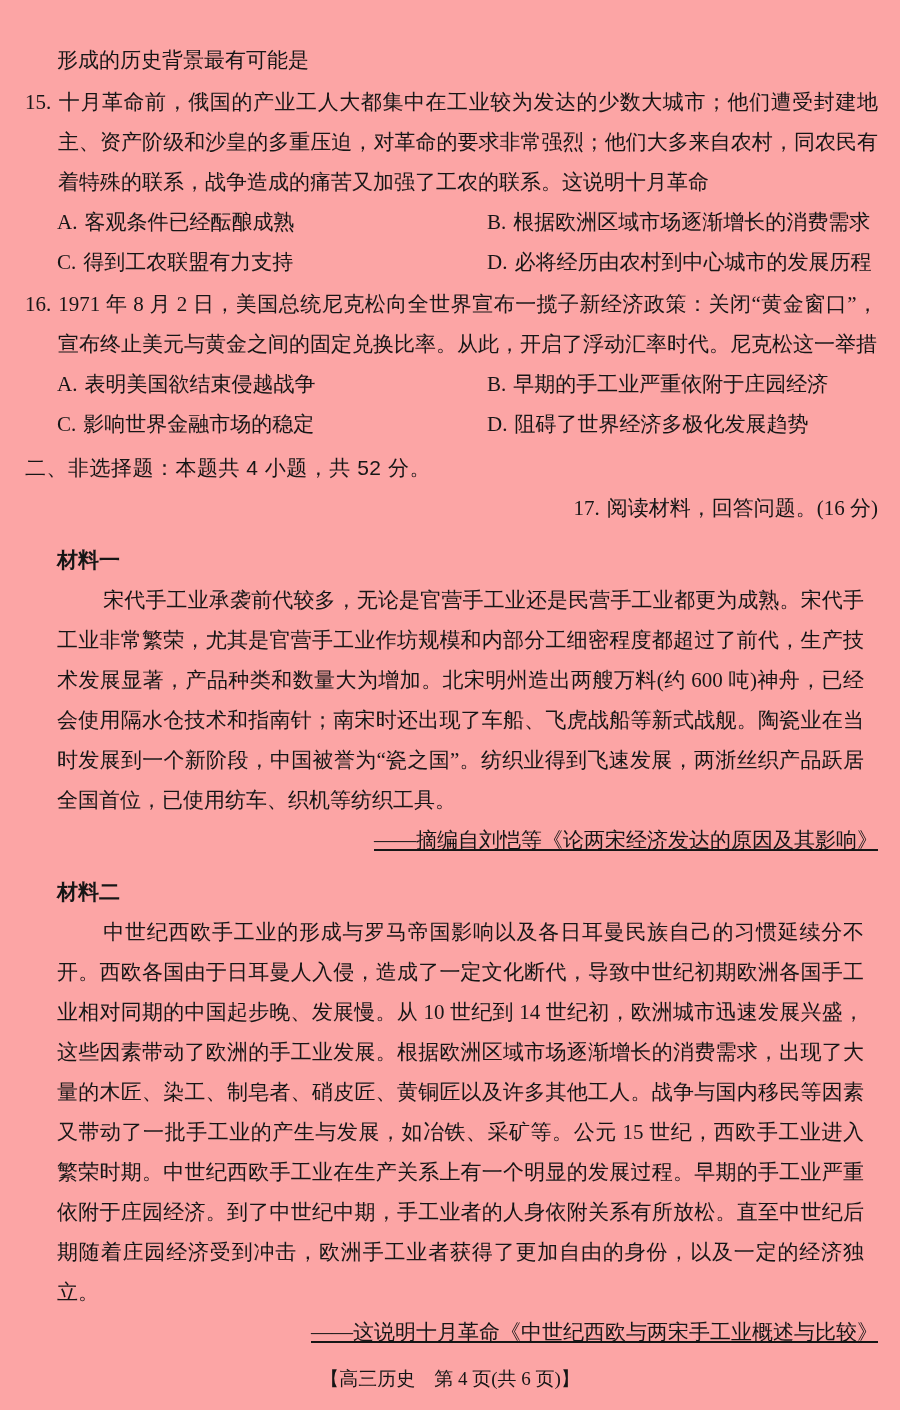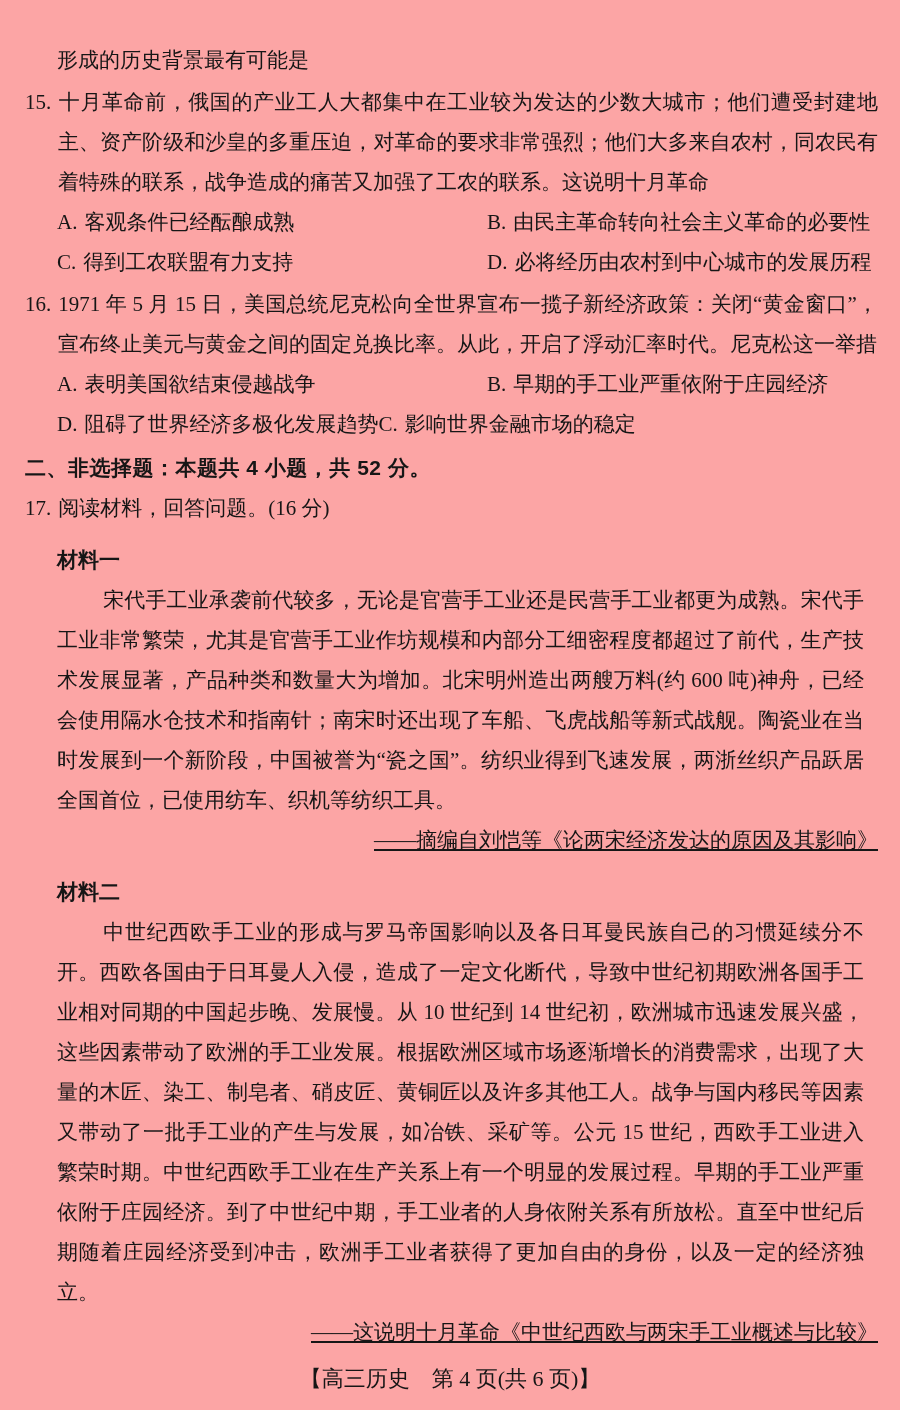--- a/index.html
+++ b/index.html
@@ -42,27 +42,28 @@
   .opt-left {
     width: 430px;
     flex: none;
   }
   .opt-label {
     padding-right: 7px;
   }
   .section-head {
     margin: 4px 22px 0 25px;
     font-family: "Liberation Sans", "DejaVu Sans", sans-serif;
-    font-weight: bold;
+    font-weight: normal;
     letter-spacing: 0.5px;
   }
   .q17-intro {
     margin: 0 22px 0 25px;
     padding-left: 33px;
     text-indent: -33px;
+    text-align: right;
   }
   .material-label {
     margin: 12px 22px 0 57px;
     font-weight: bold;
   }
   .material-text {
     margin: 0 36px 0 57px;
     text-align: justify;
     text-indent: 2.2em;
   }
@@ -70,54 +71,54 @@
     margin: 0 22px 0 57px;
     text-align: right;
     text-decoration: underline;
   }
   .page-footer {
     position: absolute;
     left: 0;
     bottom: 16px;
     width: 100%;
     text-align: center;
-    font-size: 22px;
+    font-size: 19px;
     line-height: 30px;
   }
 </style>
 </head>
 <body>
 
 <div class="page">
 
   <div>
     <p class="stem-tail">形成的历史背景最有可能是</p>
   </div>
 
   <div>
     <p class="q-stem"><span class="q-num">15.</span><span>十月革命前，俄国的产业工人大都集中在工业较为发达的少数大城市；他们遭受封建地主、资产阶级和沙皇的多重压迫，对革命的要求非常强烈；他们大多来自农村，同农民有着特殊的联系，战争造成的痛苦又加强了工农的联系。这说明十月革命</span></p>
     <div class="opt-row">
       <span class="opt opt-left"><span class="opt-label">A.</span><span>客观条件已经酝酿成熟</span></span>
-      <span class="opt"><span class="opt-label">B.</span><span>由民主革命转向社会主义革命的必要性</span></span>
+      <span class="opt"><span class="opt-label">B.</span><span>根据欧洲区域市场逐渐增长的消费需求</span></span>
     </div>
     <div class="opt-row">
       <span class="opt opt-left"><span class="opt-label">C.</span><span>得到工农联盟有力支持</span></span>
       <span class="opt"><span class="opt-label">D.</span><span>必将经历由农村到中心城市的发展历程</span></span>
     </div>
   </div>
 
   <div>
-    <p class="q-stem"><span class="q-num">16.</span><span>1971 年 5 月 15 日，美国总统尼克松向全世界宣布一揽子新经济政策：关闭“黄金窗口”，宣布终止美元与黄金之间的固定兑换比率。从此，开启了浮动汇率时代。尼克松这一举措</span></p>
+    <p class="q-stem"><span class="q-num">16.</span><span>1971 年 8 月 2 日，美国总统尼克松向全世界宣布一揽子新经济政策：关闭“黄金窗口”，宣布终止美元与黄金之间的固定兑换比率。从此，开启了浮动汇率时代。尼克松这一举措</span></p>
     <div class="opt-row">
       <span class="opt opt-left"><span class="opt-label">A.</span><span>表明美国欲结束侵越战争</span></span>
       <span class="opt"><span class="opt-label">B.</span><span>早期的手工业严重依附于庄园经济</span></span>
     </div>
     <div class="opt-row">
+      <span class="opt opt-left"><span class="opt-label">C.</span><span>影响世界金融市场的稳定</span></span>
       <span class="opt"><span class="opt-label">D.</span><span>阻碍了世界经济多极化发展趋势</span></span>
-      <span class="opt opt-left"><span class="opt-label">C.</span><span>影响世界金融市场的稳定</span></span>
     </div>
   </div>
 
   <p class="section-head">二、非选择题：本题共 4 小题，共 52 分。</p>
 
   <div>
     <p class="q17-intro"><span class="q-num">17.</span><span>阅读材料，回答问题。(16 分)</span></p>
 
     <p class="material-label">材料一</p>
     <p class="material-text">宋代手工业承袭前代较多，无论是官营手工业还是民营手工业都更为成熟。宋代手工业非常繁荣，尤其是官营手工业作坊规模和内部分工细密程度都超过了前代，生产技术发展显著，产品种类和数量大为增加。北宋明州造出两艘万料(约 600 吨)神舟，已经会使用隔水仓技术和指南针；南宋时还出现了车船、飞虎战船等新式战舰。陶瓷业在当时发展到一个新阶段，中国被誉为“瓷之国”。纺织业得到飞速发展，两浙丝织产品跃居全国首位，已使用纺车、织机等纺织工具。</p>

